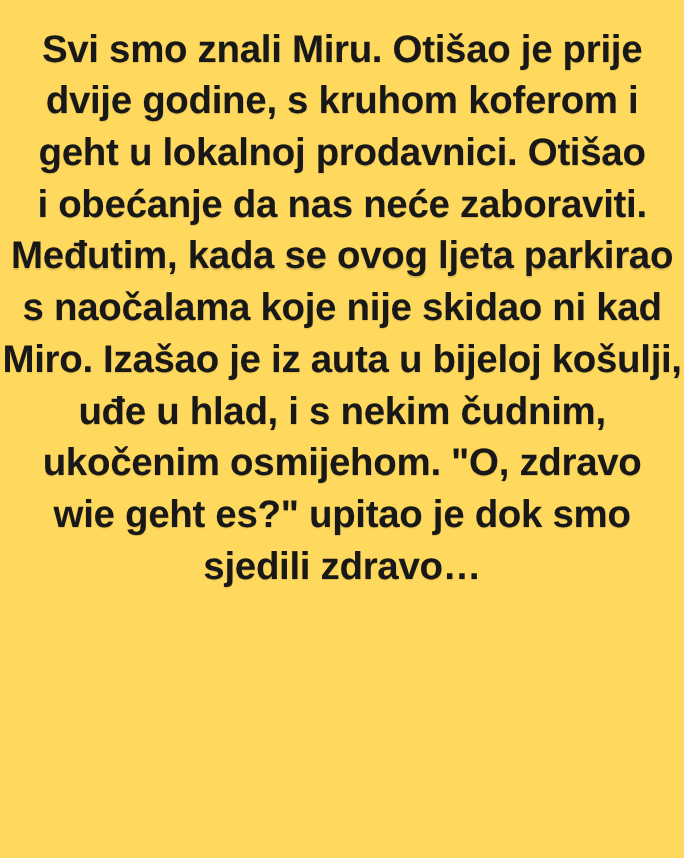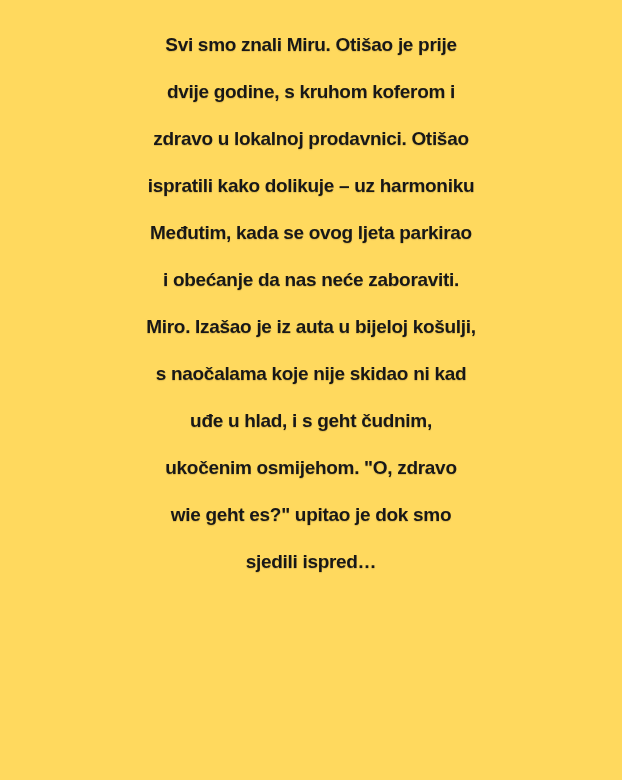--- a/index.html
+++ b/index.html
@@ -19,40 +19,39 @@
     box-sizing: border-box;
     padding-top: 21px;
     display: block;
     overflow: hidden;
   }
   .story {
     width: 622px;
     text-align: center;
     color: var(--fg, #181818);
     font-weight: 700;
-    font-size: 19px;
+    font-size: 35px;
     line-height: 47px;
     letter-spacing: -0.3px;
     text-shadow: 0 1px 1px rgba(80, 55, 0, 0.18);
   }
   .story .line {
     white-space: nowrap;
   }
 </style>
 </head>
 <body style="--bg: #ffd95e; --fg: #181818;">
 
 <main class="meme">
   <div class="story" id="story-text">
       <div class="line">Svi smo znali Miru. Otišao je prije</div>
       <div class="line">dvije godine, s kruhom koferom i</div>
-      <div class="line">zdravo u lokalnoj prodavnici. Otišao</div>
-      <div class="line">ispratili kako dolikuje – uz harmoniku</div>
+      <div class="line">geht u lokalnoj prodavnici. Otišao</div>
+      <div class="line">i obećanje da nas neće zaboraviti.</div>
       <div class="line">Međutim, kada se ovog ljeta parkirao</div>
-      <div class="line">i obećanje da nas neće zaboraviti.</div>
+      <div class="line">s naočalama koje nije skidao ni kad</div>
       <div class="line">Miro. Izašao je iz auta u bijeloj košulji,</div>
-      <div class="line">s naočalama koje nije skidao ni kad</div>
-      <div class="line">uđe u hlad, i s geht čudnim,</div>
+      <div class="line">uđe u hlad, i s nekim čudnim,</div>
       <div class="line">ukočenim osmijehom. "O, zdravo</div>
       <div class="line">wie geht es?" upitao je dok smo</div>
-      <div class="line">sjedili ispred…</div>
+      <div class="line">sjedili zdravo…</div>
     </div>
 </main>
 
 </body></html>

